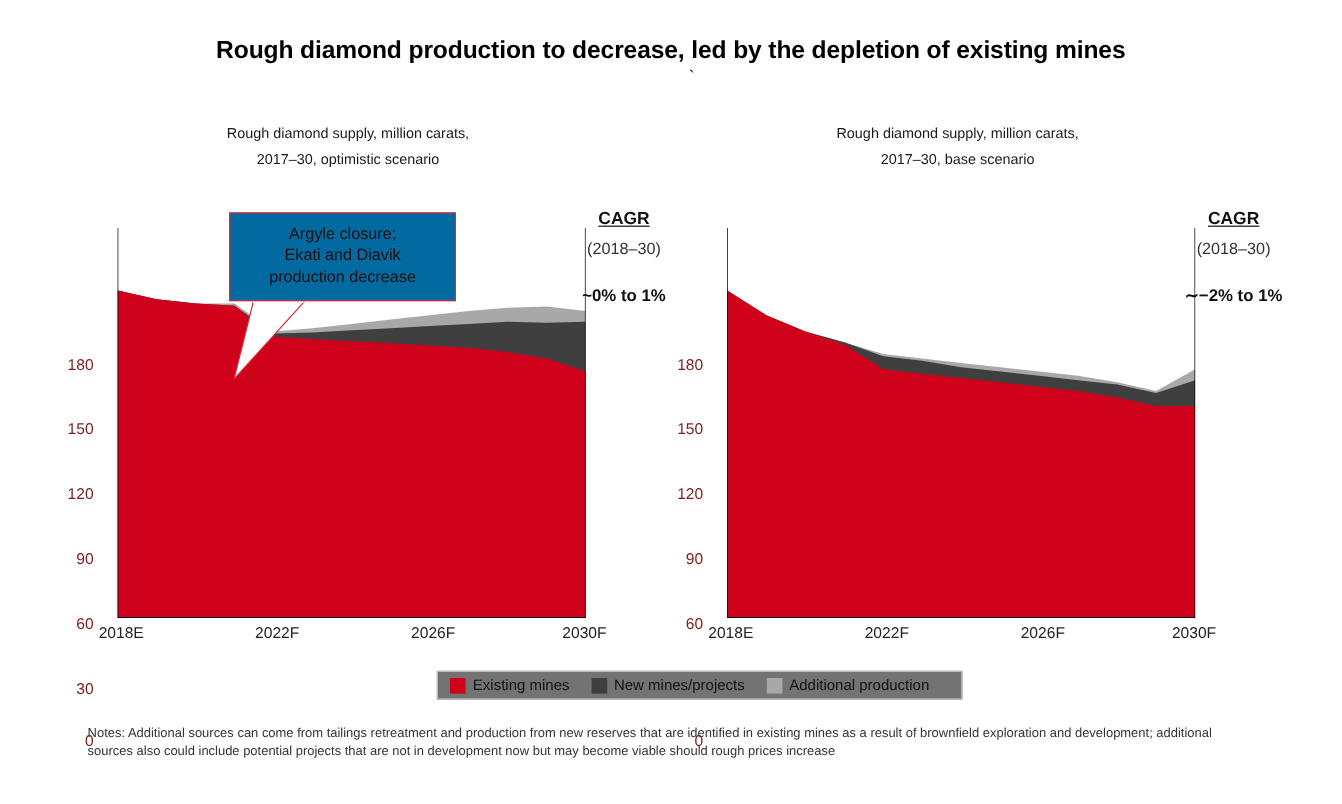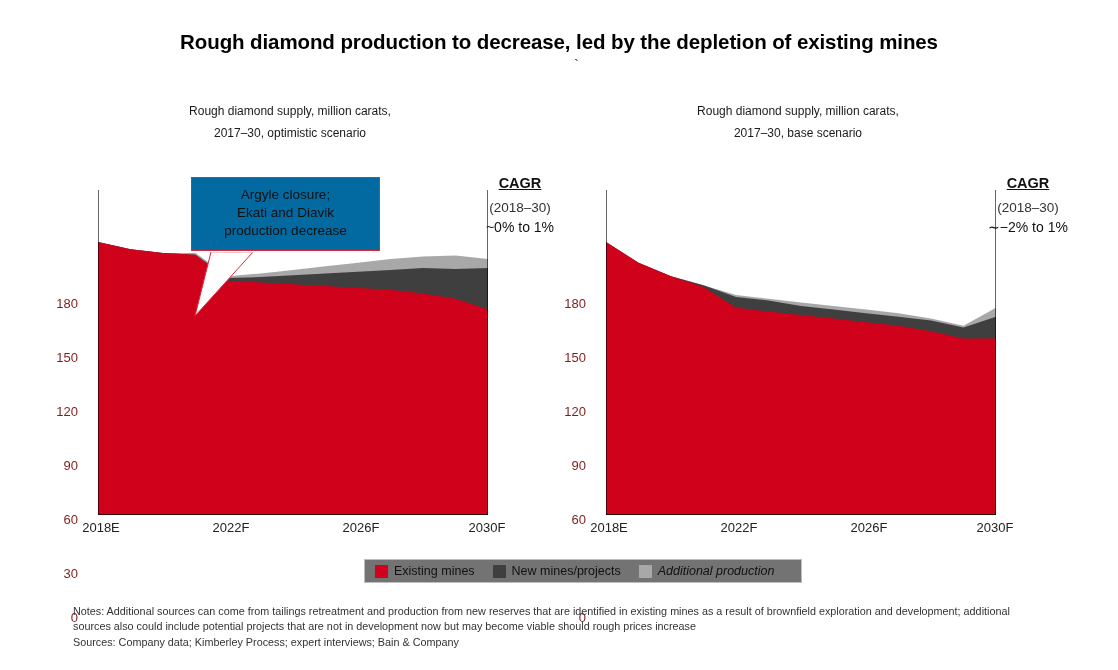--- a/index.html
+++ b/index.html
@@ -74,23 +74,23 @@
     text-decoration: underline;
     display: inline-block;
   }
   .cagr-period {
     font-size: 13.5px;
     color: #333;
     margin-top: 8px;
   }
   .cagr-value {
     font-size: 14px;
-    font-weight: normal;
-    color: #111;
-    margin-top: 4px;
+    font-weight: bold;
+    color: #111;
+    margin-top: 23px;
   }
 
   .plot {
     position: absolute;
     left: 58px;
     top: 90px;
     width: 390px;
     height: 325px;
   }
   .plot svg { display: block; }
@@ -145,21 +145,21 @@
     padding: 0 10px;
     box-sizing: border-box;
   }
   .legend-item {
     display: flex;
     align-items: center;
     margin-right: 18px;
     font-size: 12.5px;
     color: #111;
   }
-  .legend-item:last-child { margin-right: 17px; font-style: italic; }
+  .legend-item:last-child { margin-right: 17px; }
   .legend-swatch {
     width: 13px;
     height: 13px;
     margin-right: 6px;
     display: inline-block;
   }
 
   .notes {
     position: absolute;
     left: 73px;
@@ -277,16 +277,15 @@
       <span>New mines/projects</span>
     </div>
     <div class="legend-item">
       <span class="legend-swatch" style="background:#a8a8a8;"></span>
       <span>Additional production</span>
     </div>
   </div>
 
   <div class="notes">
     <div>Notes: Additional sources can come from tailings retreatment and production from new reserves that are identified in existing mines as a result of brownfield exploration and development; additional sources also could include potential projects that are not in development now but may become viable should rough prices increase</div>
-    <div class="src">Sources: Company data; Kimberley Process; expert interviews; Bain &amp; Company</div>
   </div>
 
 </div>
 
 </body></html>

